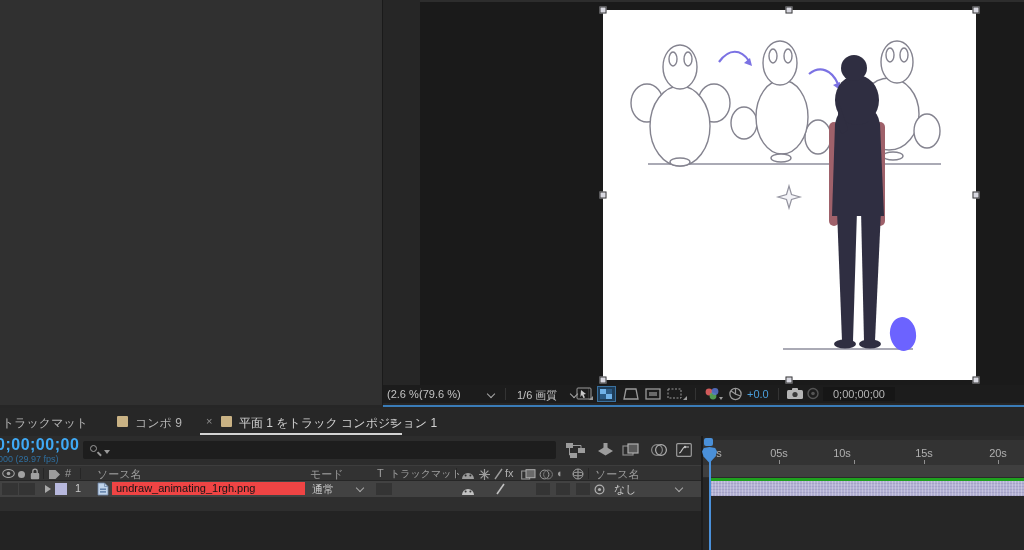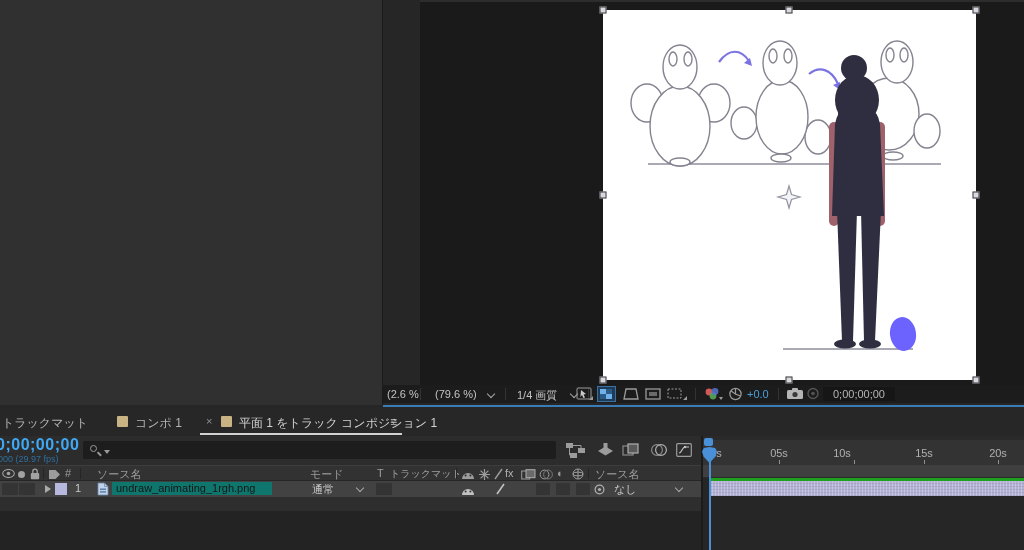--- a/index.html
+++ b/index.html
@@ -32,21 +32,21 @@
   .mag-arrow { position:absolute; left:21px; top:9px; width:0; height:0; border-left:3px solid transparent; border-right:3px solid transparent; border-top:4px solid #9a9a9a; }
 
   .header-row { left:0; top:57px; width:701px; height:16px; background:#323232; border-top:1px solid #3d3d3d; border-bottom:1px solid #262626; font-size:11px; color:#9e9e9e; }
   .col-text { position:absolute; top:1px; white-space:nowrap; }
   .vdiv { position:absolute; top:2px; width:1px; height:11px; background:#262626; }
 
   .layer-row { left:0; top:73px; width:701px; height:16px; background:#424242; font-size:11px; color:#c9c9c9; }
   .dark-box { position:absolute; top:2px; width:16px; height:12px; background:#343434; }
   .swatch { position:absolute; left:55px; top:2px; width:12px; height:12px; background:#b7b8dd; }
   .tri-right { position:absolute; left:45px; top:4px; width:0; height:0; border-left:6px solid #aaaaaa; border-top:4px solid transparent; border-bottom:4px solid transparent; }
-  .name-field { position:absolute; left:112px; top:1px; width:160px; height:13px; background:#0f766e; color:#161616; font-size:11px; line-height:13px; padding-left:4px; white-space:nowrap; overflow:hidden; }
+  .name-field { position:absolute; left:112px; top:1px; width:193px; height:13px; background:#ef4444; color:#161616; font-size:11px; line-height:13px; padding-left:4px; white-space:nowrap; overflow:hidden; }
   .chev { position:absolute; width:6px; height:6px; border-right:1.5px solid #a8a8a8; border-bottom:1.5px solid #a8a8a8; transform:rotate(45deg); }
 
   .empty-row { left:0; top:89px; width:701px; height:14px; background:#2e2e2e; }
   .tracks-bg { left:0; top:103px; width:701px; height:39px; background:#232323; }
   .center-div { left:701px; top:28px; width:2px; height:114px; background:#1b1b1b; }
 
   .tl-right { left:703px; top:28px; width:321px; height:114px; background:#262626; }
   .ruler { position:absolute; left:0; top:0; width:321px; height:29px; background:#333333; border-top:4px solid #2a2a2a; }
   .ruler-label { position:absolute; top:7px; font-size:11px; color:#b0b0b0; transform:translateX(-50%); }
   .tick { position:absolute; top:20px; width:1px; height:4px; background:#8f8f8f; }
@@ -165,24 +165,24 @@
       <div class="handle" style="left:373px;top:185px"></div>
       <div class="handle" style="left:0;top:370px"></div>
       <div class="handle" style="left:186px;top:370px"></div>
       <div class="handle" style="left:373px;top:370px"></div>
     </div>
   </div>
 
   <div class="abs viewer-toolbar">
     <div class="vt-text" style="left:4px">(2.6 %</div>
     <div class="vt-div" style="left:37px"></div>
-    <div class="vt-text" style="left:52px">(79.6 %)</div>
+    <div class="vt-text" style="left:36px">(79.6 %)</div>
     <div class="chev" style="left:105px;top:6px;position:absolute"></div>
     <div class="vt-div" style="left:122px"></div>
-    <div class="vt-text" style="left:134px">1/4 画質</div>
+    <div class="vt-text" style="left:134px">1/6 画質</div>
     <div class="chev" style="left:188px;top:6px;position:absolute"></div>
     <div class="vt-div" style="left:205px"></div>
 
     <svg class="vt-icon" style="left:193px" width="18" height="14" viewBox="0 0 18 14">
       <rect x="1" y="1" width="14" height="11" rx="1" fill="none" stroke="#9a9a9a"></rect>
       <path d="M5,3 l5,4 -2.4,0.4 1.4,3 -1.6,0.7 -1.4,-3 -1.6,1.8 z" fill="#c9c9c9"></path>
       <path d="M13,13 l4,0 0,-4 z" fill="#9a9a9a"></path>
     </svg>
     <div class="checker-sel">
       <svg width="17" height="14" viewBox="0 0 17 14">
@@ -230,21 +230,21 @@
     <div class="tc-box" style="left:440px">0;00;00;00</div>
   </div>
   <div class="abs toolbar-gap"></div>
   <div class="abs blue-line"></div>
 
   <div class="abs timeline-panel">
 
     <div class="abs tabs-row">
       <div class="tab-label" style="left:2px">トラックマット</div>
       <div class="tab-icon" style="left:117px"></div>
-      <div class="tab-label" style="left:135px">コンポ 1</div>
+      <div class="tab-label" style="left:135px">コンポ 9</div>
       <div class="tab-label" style="left:206px;color:#8f8f8f;font-size:11px">×</div>
       <div class="tab-icon" style="left:221px"></div>
       <div class="tab-label" style="left:239px;color:#d2d2d2">平面 1 をトラック コンポジション 1</div>
       <div class="tab-label" style="left:390px;color:#c0c0c0">≡</div>
       <div class="tab-underline" style="left:200px;width:202px"></div>
     </div>
 
     <div class="abs controls-row">
       <div class="big-timecode">0;00;00;00</div>
       <div class="fps-info">000 (29.97 fps)</div>

